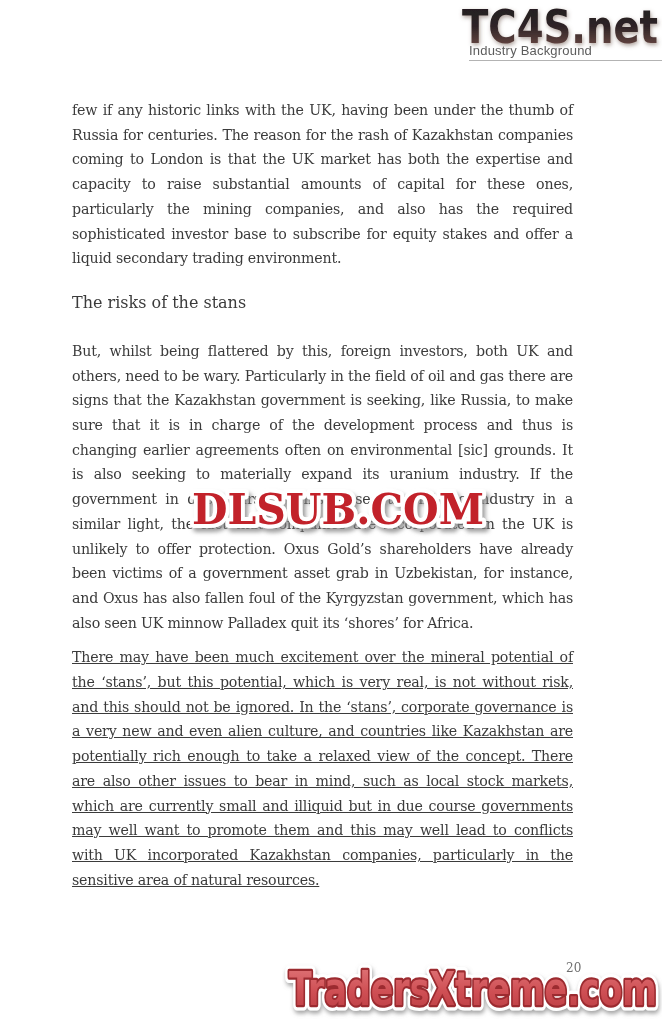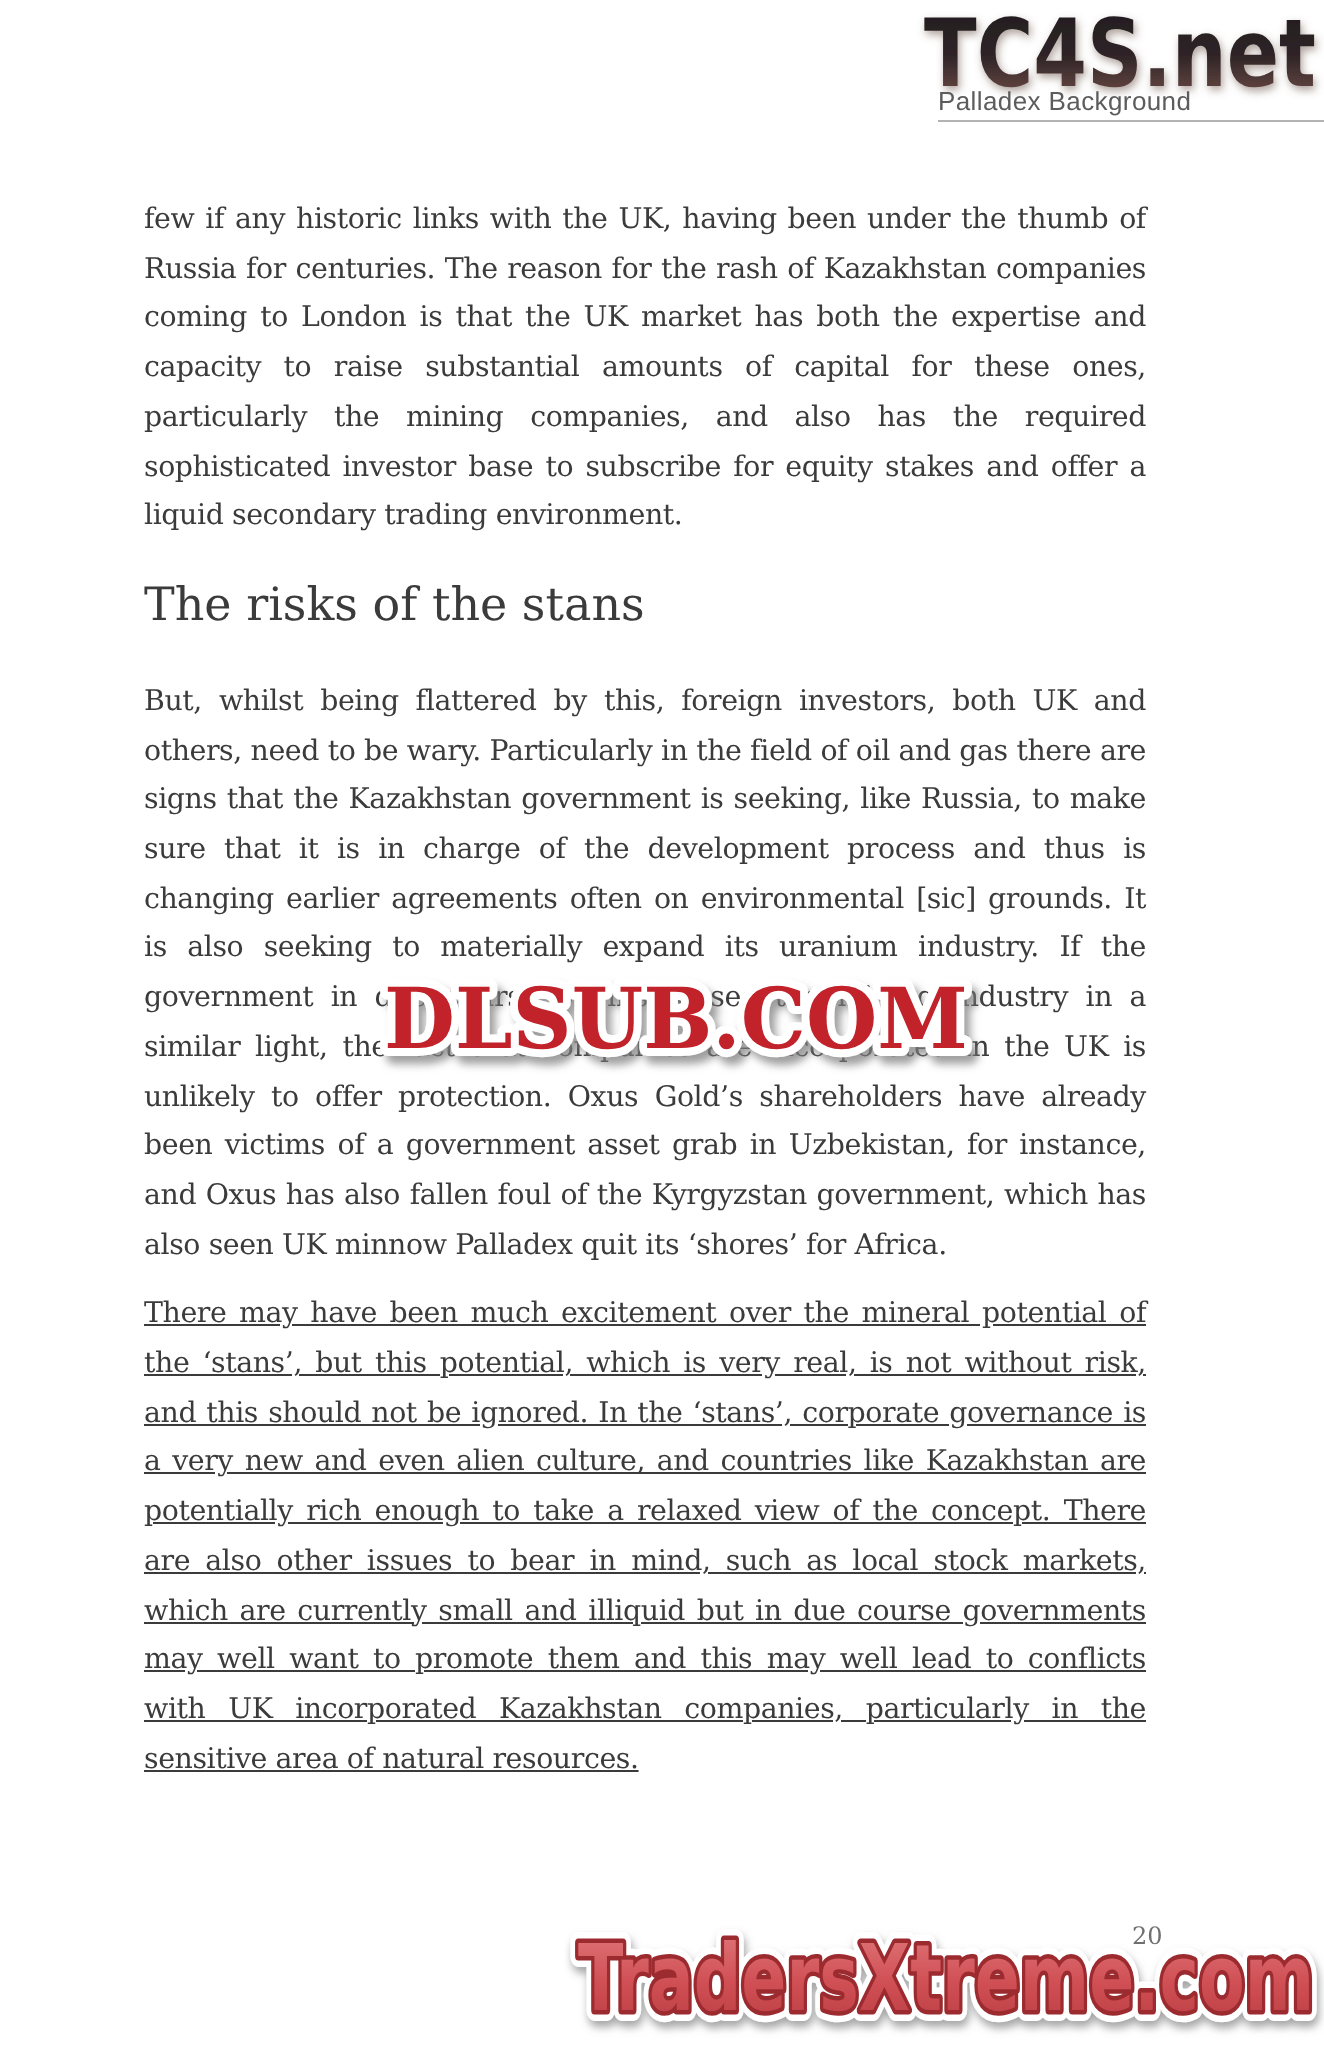--- a/index.html
+++ b/index.html
@@ -31,21 +31,21 @@
     color: #3b3b3b;
     font-size: 14.2px; line-height: 24.7px;
     letter-spacing: -0.2px;
   }
   .article p {
     margin: 0;
     text-align: justify;
     text-justify: inter-word;
   }
   .article .section-heading {
-    font-size: 23px; line-height: 26px;
+    font-size: 16px; line-height: 26px;
     letter-spacing: 0;
     margin: 19px 0 23px 0;
     text-align: left;
     font-weight: normal;
     color: #3b3b3b;
   }
   .para-3 { margin-top: 10px !important; text-decoration: underline; }
 
   
   .watermark-svg { position: absolute; left: 183px; top: 478px; z-index: 4; }
@@ -69,21 +69,21 @@
         <stop offset="0.5" stop-color="#2e2427"></stop>
         <stop offset="1" stop-color="#7d544c"></stop>
       </linearGradient>
       <filter id="tcShadow" x="-20%" y="-20%" width="140%" height="160%">
         <feDropShadow dx="1" dy="2" stdDeviation="2" flood-color="#6b5249" flood-opacity="0.55"></feDropShadow>
       </filter>
     </defs>
     <text x="212" y="43" text-anchor="end" font-family="DejaVu Sans, sans-serif" font-weight="bold" font-size="47" textLength="196" lengthAdjust="spacingAndGlyphs" fill="url(#tcGrad)" filter="url(#tcShadow)">TC4S.net</text>
   </svg>
 
-  <div class="section-label">Palladex Background</div>
+  <div class="section-label">Industry Background</div>
   <div class="header-rule"></div>
 
   <div class="article">
     <p class="para-1">few if any historic links with the UK, having been under the thumb of Russia for centuries. The reason for the rash of Kazakhstan companies coming to London is that the UK market has both the expertise and capacity to raise substantial amounts of capital for these ones, particularly the mining companies, and also has the required sophisticated investor base to subscribe for equity stakes and offer a liquid secondary trading environment.</p>
     <h2 class="section-heading">The risks of the stans</h2>
     <p class="para-2">But, whilst being flattered by this, foreign investors, both UK and others, need to be wary. Particularly in the field of oil and gas there are signs that the Kazakhstan government is seeking, like Russia, to make sure that it is in charge of the development process and thus is changing earlier agreements often on environmental [sic] grounds. It is also seeking to materially expand its uranium industry. If the government in due course begins to see the mining industry in a similar light, the fact that companies are incorporated in the UK is unlikely to offer protection. Oxus Gold’s shareholders have already been victims of a government asset grab in Uzbekistan, for instance, and Oxus has also fallen foul of the Kyrgyzstan government, which has also seen UK minnow Palladex quit its ‘shores’ for Africa.</p>
     <p class="para-3">There may have been much excitement over the mineral potential of the ‘stans’, but this potential, which is very real, is not without risk, and this should not be ignored. In the ‘stans’, corporate governance is a very new and even alien culture, and countries like Kazakhstan are potentially rich enough to take a relaxed view of the concept. There are also other issues to bear in mind, such as local stock markets, which are currently small and illiquid but in due course governments may well want to promote them and this may well lead to conflicts with UK incorporated Kazakhstan companies, particularly in the sensitive area of natural resources.</p>
   </div>
 
   <svg class="watermark-svg" width="310" height="62" viewBox="0 0 310 62">

